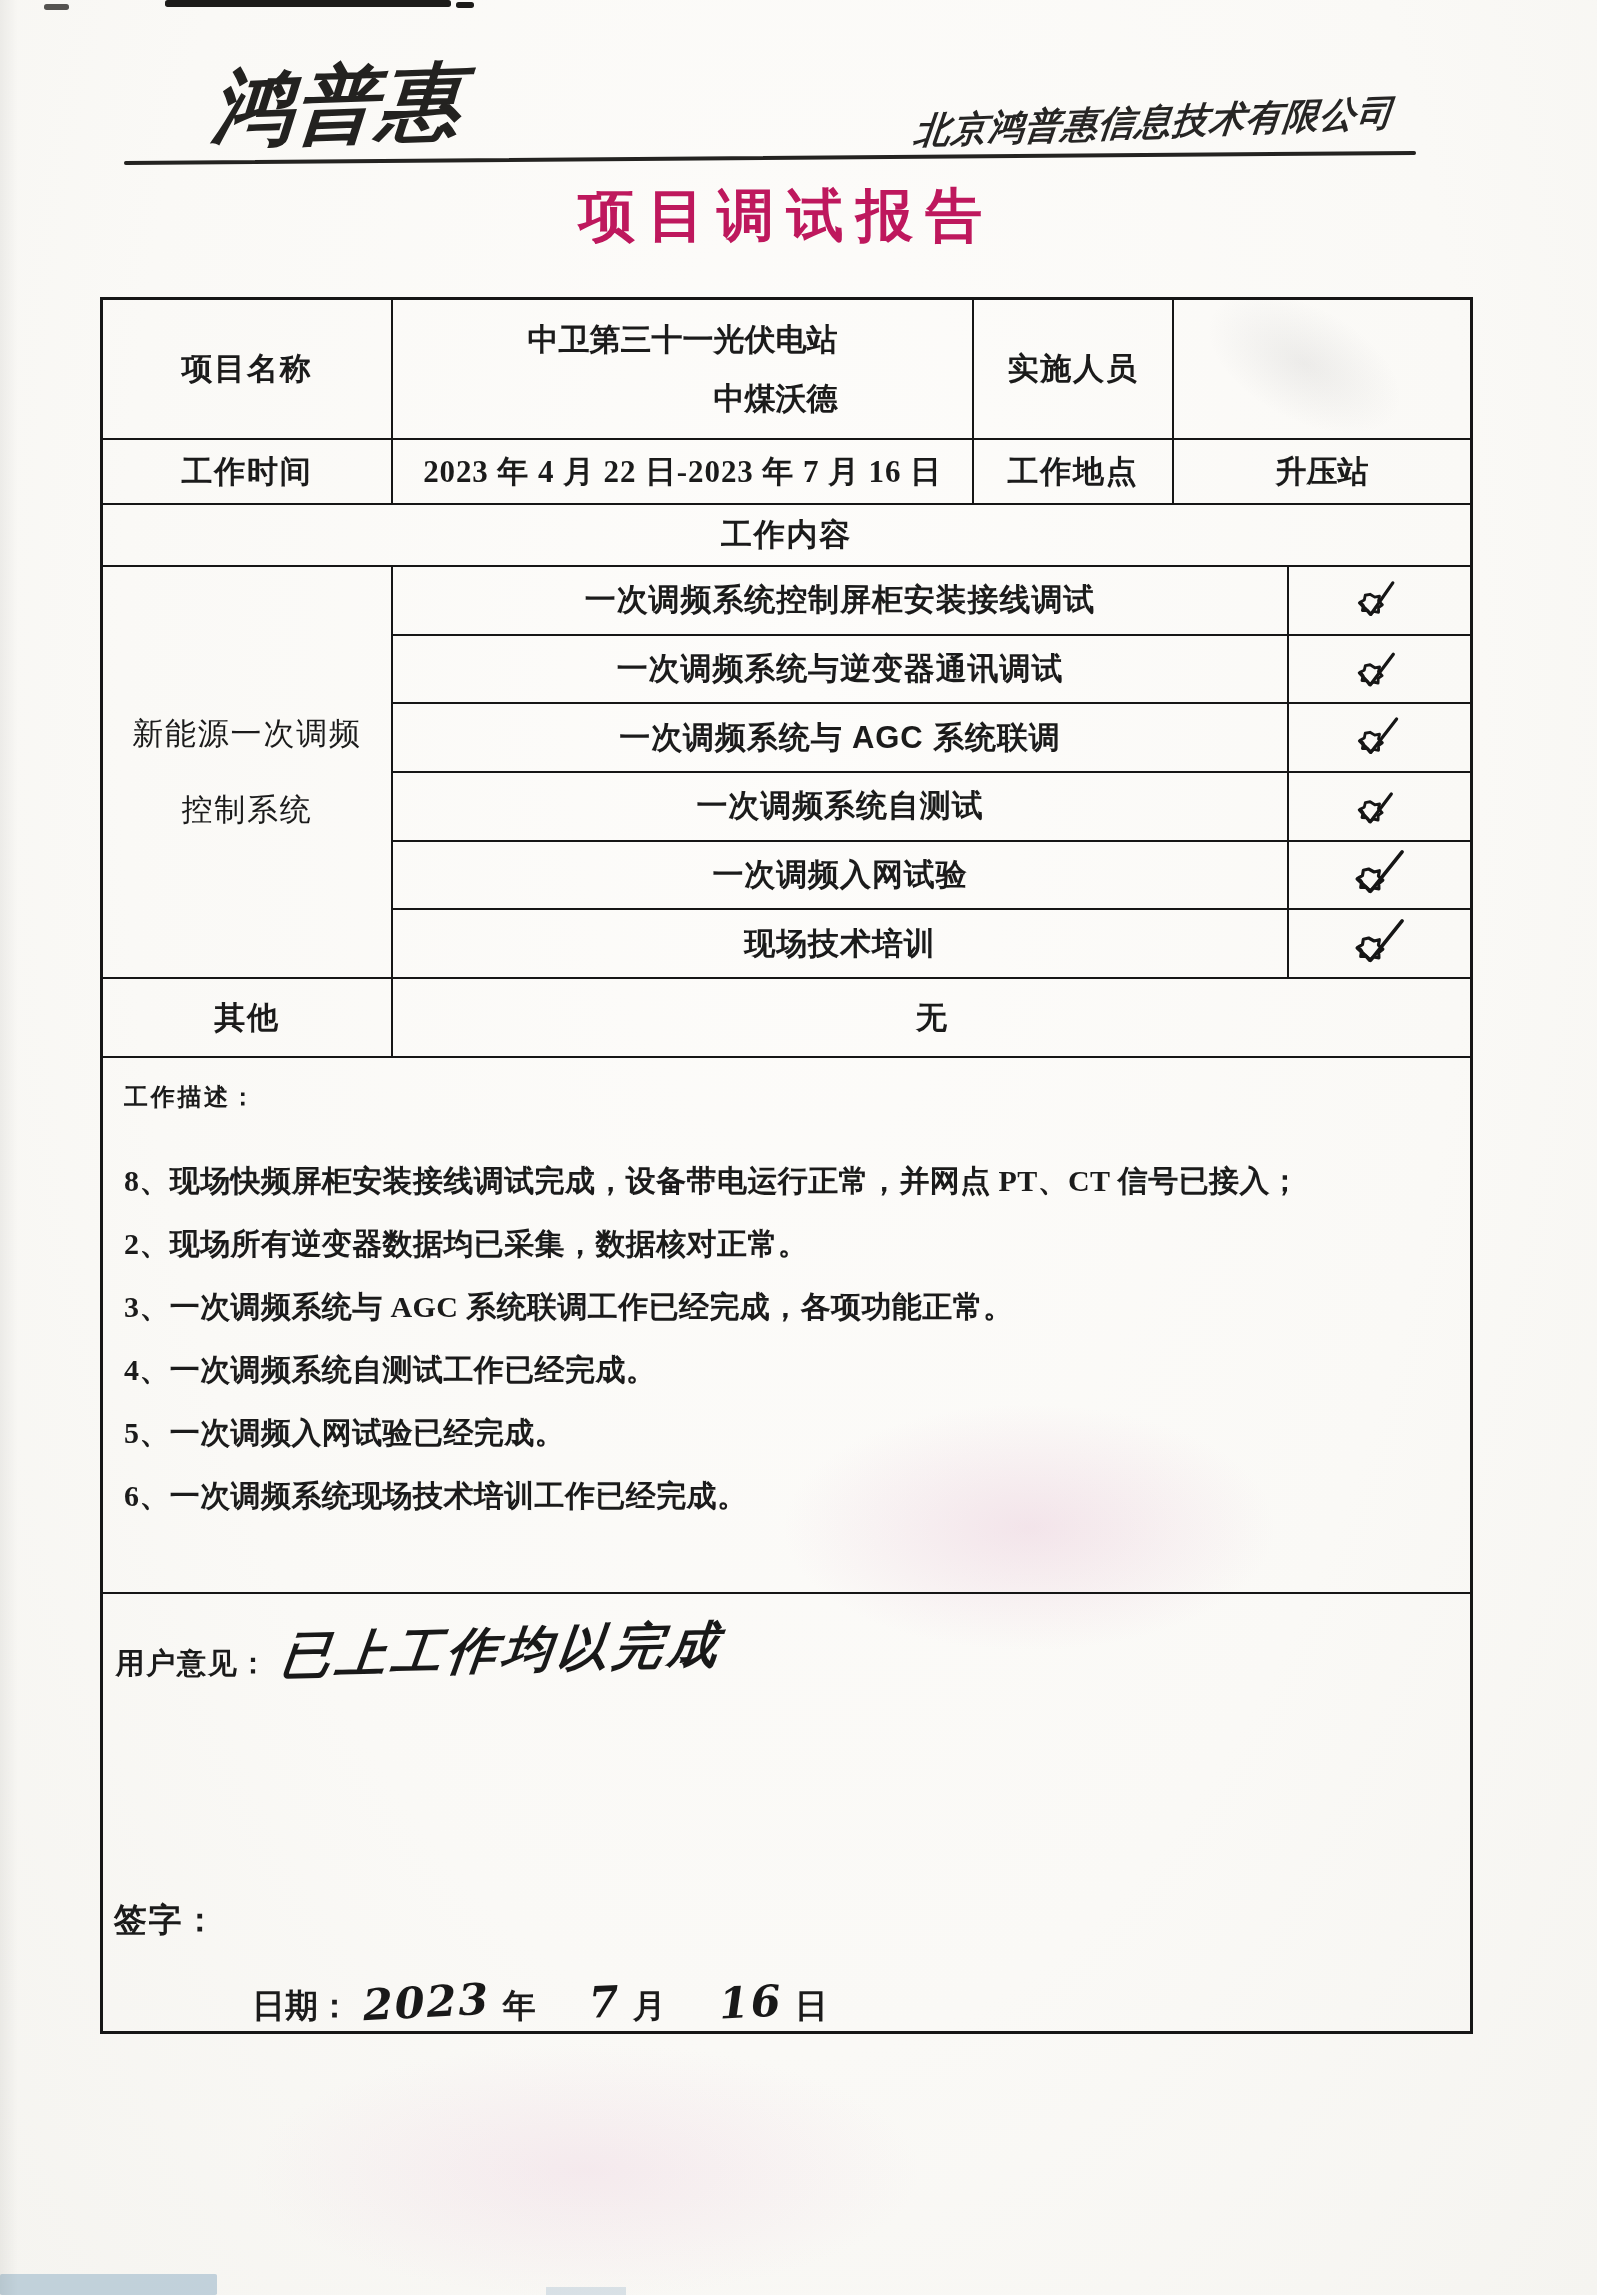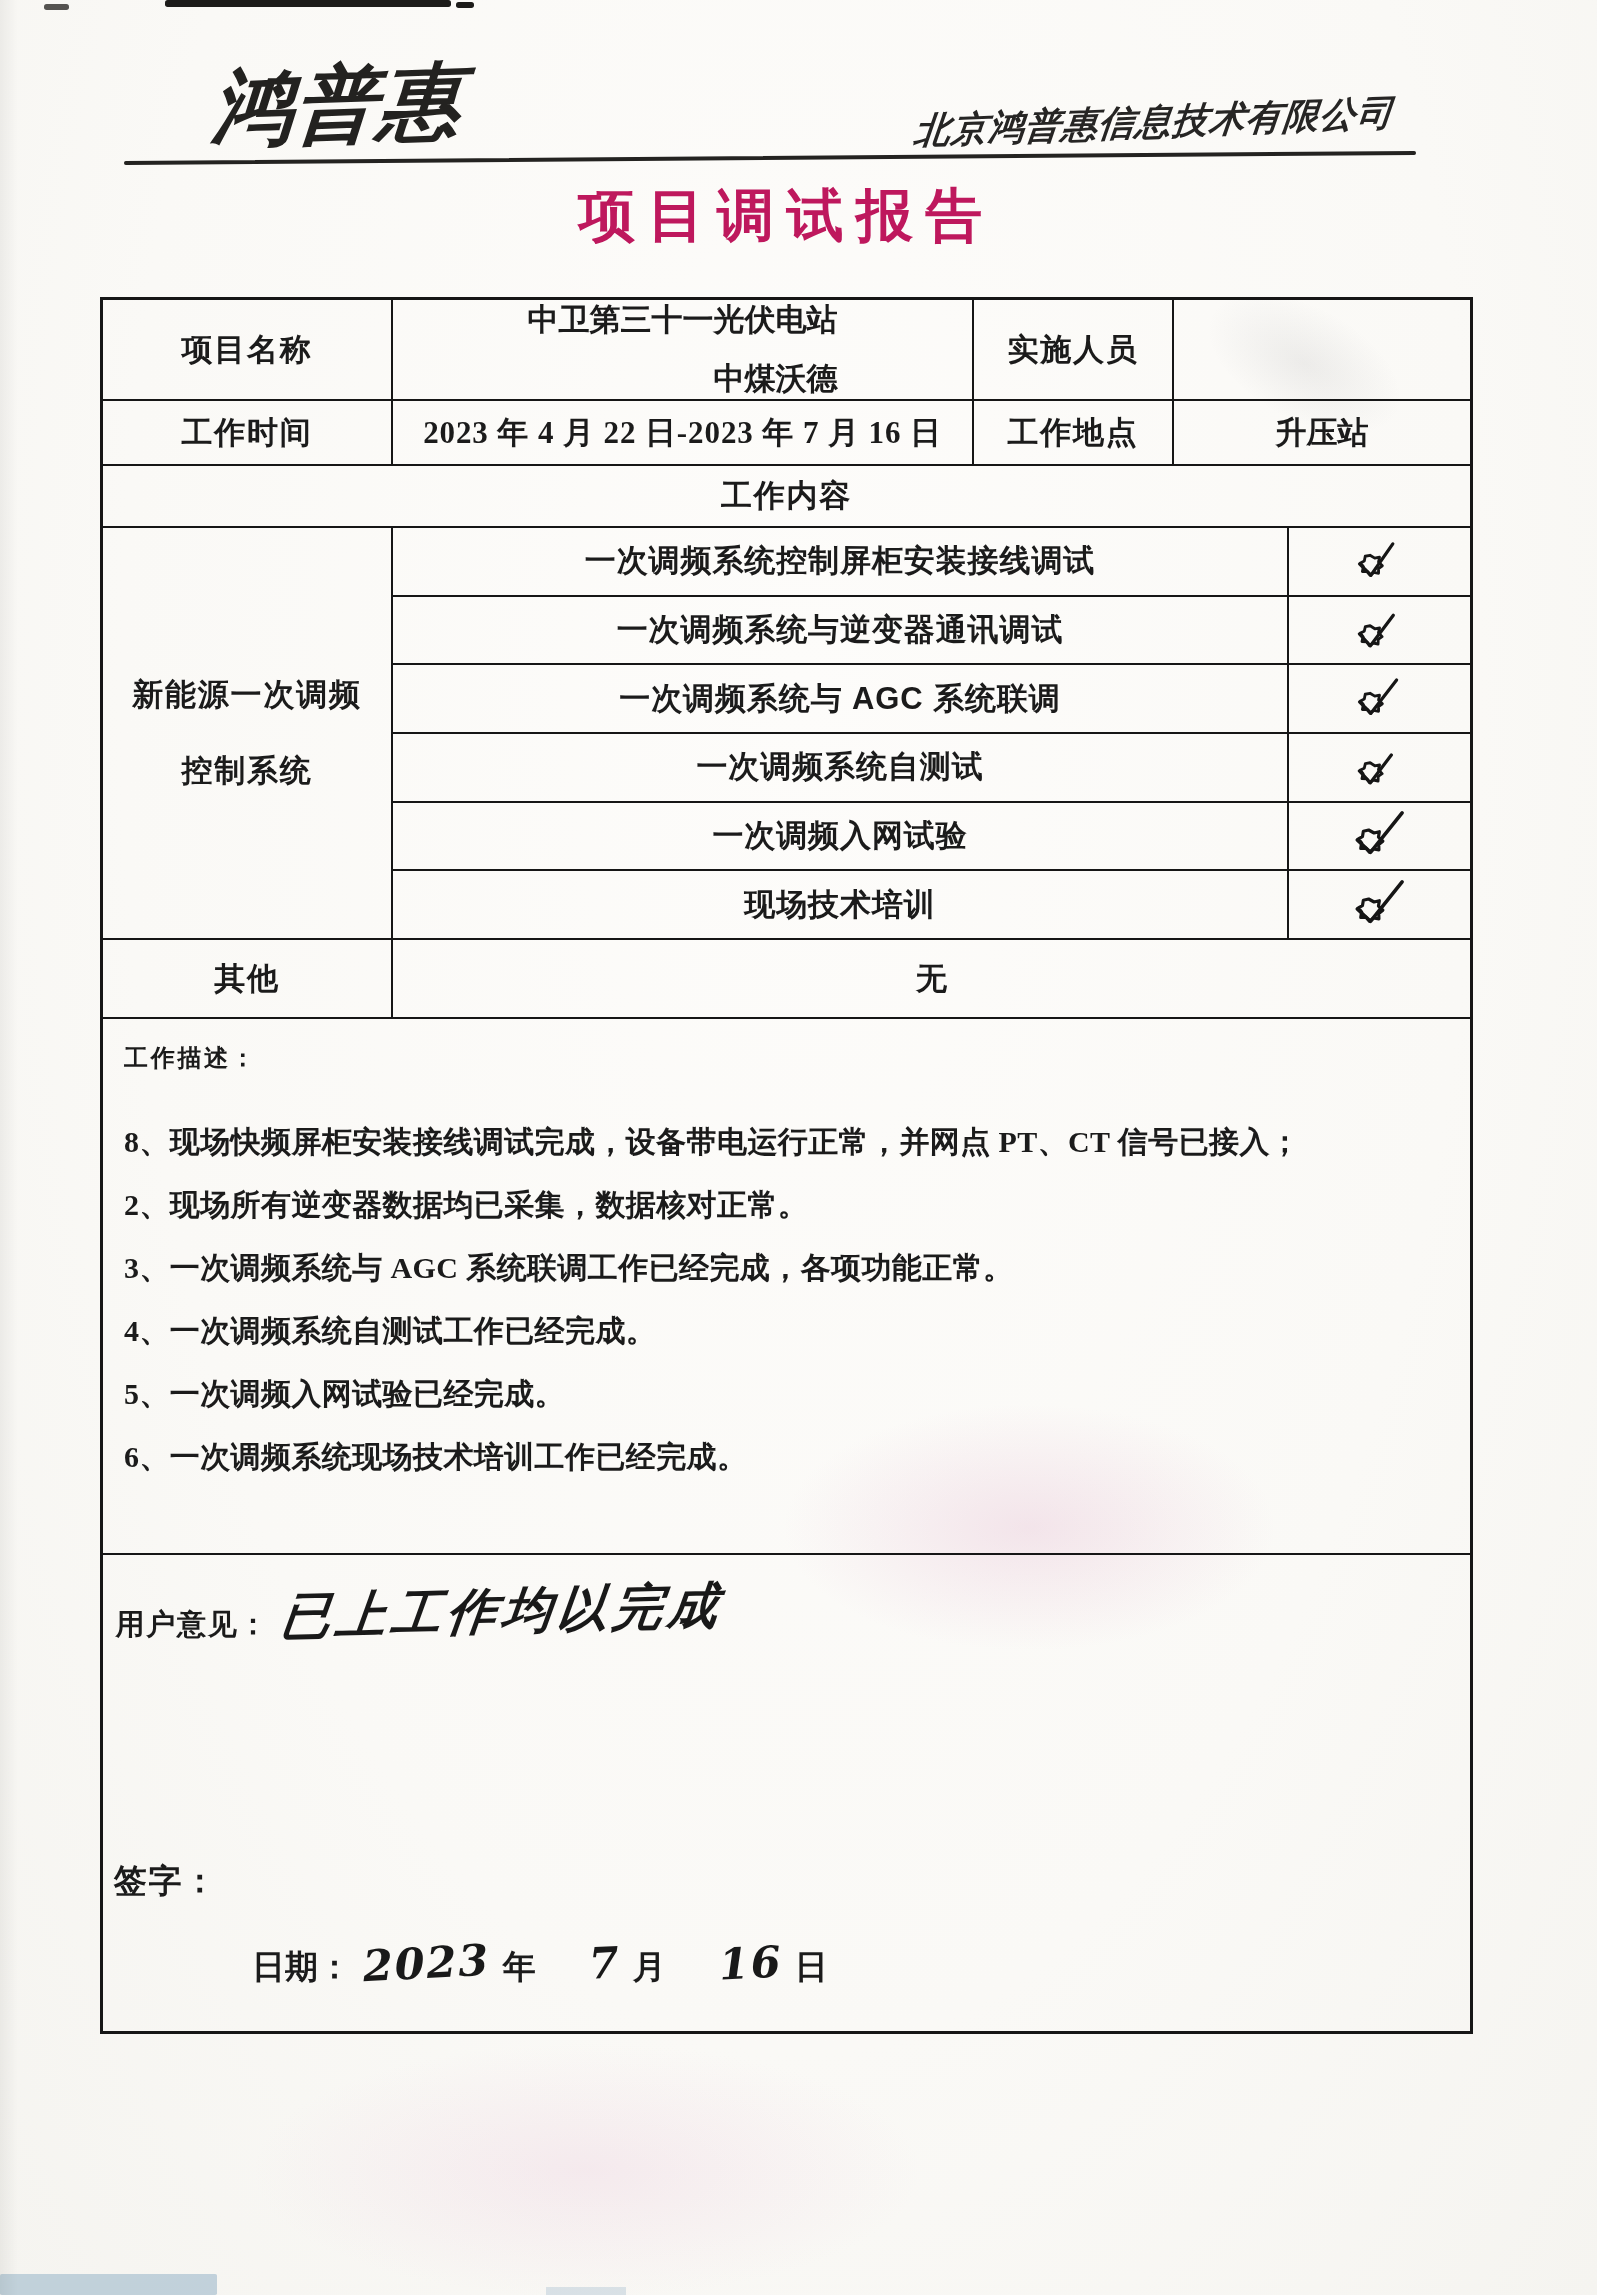--- a/index.html
+++ b/index.html
@@ -52,38 +52,38 @@
     display:flex; flex-direction:column;
     background:transparent;
   }
   .trow { display:flex; flex-direction:row; border-bottom:2.7px solid #161616; }
   .trow:last-child { border-bottom:none; }
   .cell { display:flex; align-items:center; justify-content:center; border-right:2.7px solid #161616; text-align:center; }
   .cell:last-child { border-right:none; }
   .lbl { font-size:31px; font-weight:700; letter-spacing:1.8px; }
   .val { font-size:31px; font-weight:700; }
 
-  .row-a { height:101px; }
+  .row-a { height:140px; }
   .row-b { height:65px; }
   .row-c { height:62px; }
   .row-e { height:79px; }
 
   .w-c1 { width:290px; }
   .w-c2 { width:581px; }
   .w-c3 { width:200px; }
   .w-c4 { flex:1; }
 
   .two-line { display:flex; flex-direction:column; gap:17px;align-items:flex-end; }
   .serif-val { font-family:"Liberation Serif", serif; font-weight:700; font-size:31px; letter-spacing:0.9px; }
 
   
   .task-block { display:flex; flex-direction:row; height:412px; border-bottom:2.7px solid #161616; }
   .group-cell { width:290px; border-right:2.7px solid #161616;
     display:flex; flex-direction:column; align-items:center; justify-content:center; gap:34px; }
-  .group-cell span { font-size:31px; font-weight:700; letter-spacing:1.8px; }
+  .group-cell span { font-size:31px; font-weight:400; letter-spacing:1.8px; }
   .task-col { flex:1; display:flex; flex-direction:column; }
   .task-row { display:flex; flex:1; border-bottom:2.7px solid #161616; }
   .task-row:last-child { border-bottom:none; }
   .task-label { width:896px; display:flex; align-items:center; justify-content:center;
     border-right:2.7px solid #161616; font-size:31px; font-weight:700; letter-spacing:0.9px; }
   .task-check { flex:1; display:flex; align-items:center; justify-content:center; }
   .task-check svg { width:57px; height:44px; }
   .task-row:nth-child(even) svg { transform:rotate(2deg) translateY(1.8px); }
   .task-row:nth-child(5) svg, .task-row:nth-child(6) svg { transform:scale(1.12) rotate(-2deg); }
 

